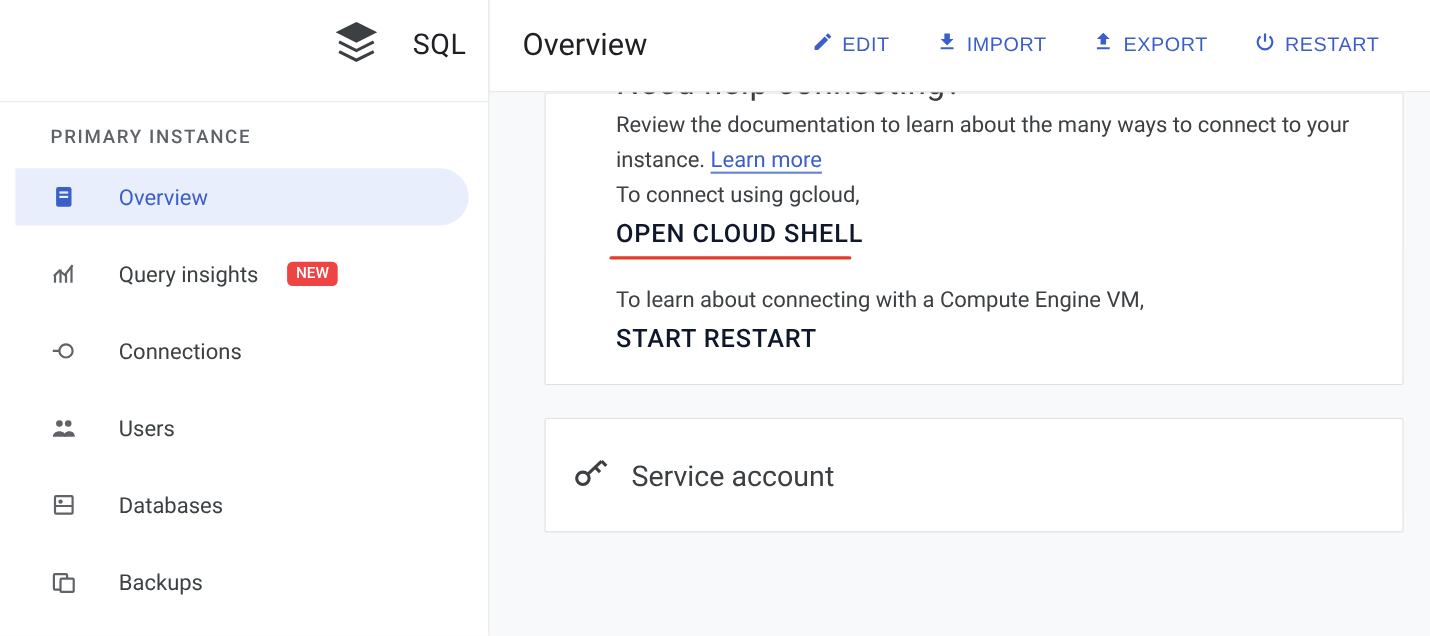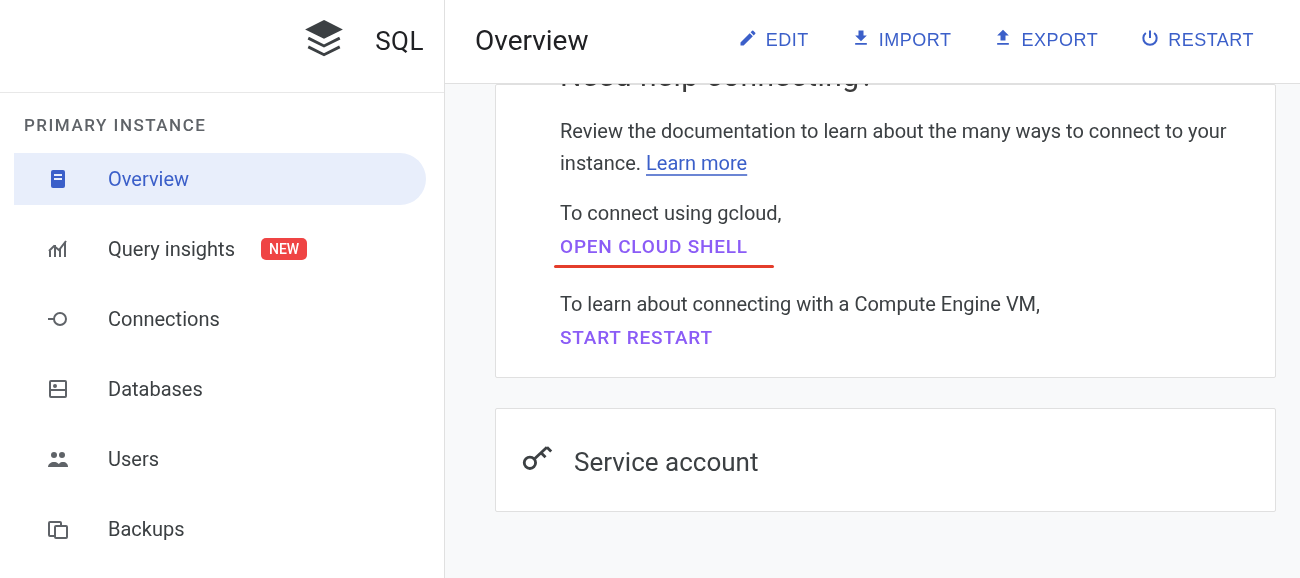--- a/index.html
+++ b/index.html
@@ -34,21 +34,21 @@
     color: #202124;
     letter-spacing: 0.5px;
   }
   .sidebar-divider {
     border-top: 1px solid #e8e8e8;
   }
   .section-label {
     font-size: 17px;
     letter-spacing: 1.5px;
     color: #5f6368;
-    padding: 22px 20px 14px 24px;
+    padding: 22px 20px 14px 46px;
     font-weight: 500;
   }
   .nav-list { list-style: none; }
   .nav-item {
     display: flex;
     align-items: center;
     padding: 14px 20px 14px 46px;
     gap: 38px;
     cursor: pointer;
     font-size: 20px;
@@ -135,33 +135,32 @@
     overflow: hidden;
     height: 24px;
     line-height: 6px;
     font-weight: 400;
     letter-spacing: 0.5px;
   }
   .card-body p {
     font-size: 20px;
     color: #3c4043;
     line-height: 1.6;
-    margin-top: 18px;
   }
   .inline-link {
     color: #3b5fc9;
     text-decoration: underline;
     text-underline-offset: 4px;
     text-decoration-color: #6b85d4;
     cursor: pointer;
   }
   .block-link {
     display: inline-block;
-    color: #8b5cf6;
-    font-size: 19px;
+    color: #0f172a;
+    font-size: 23px;
     font-weight: 500;
     letter-spacing: 0.8px;
     margin-top: 6px;
     cursor: pointer;
     position: relative;
   }
   .underline-annotation {
     position: absolute;
     left: -6px;
     bottom: -10px;
@@ -236,39 +235,39 @@
               <circle cx="14" cy="12" r="6"></circle>
               <path d="M2 12 L8 12"></path>
               <path d="M14 8 L20 8 M14 16 L20 16" stroke-width="0"></path>
             </svg>
         </span>
         <span class="nav-label">Connections</span>
       </li>
 
       <li class="nav-item">
         <span class="nav-icon">
-          <svg viewBox="0 0 24 24" fill="none" stroke="currentColor" stroke-width="2">
-              <rect x="4" y="4" width="16" height="16" rx="1"></rect>
-              <circle cx="9" cy="9" r="1" fill="currentColor"></circle>
-              <path d="M4 13 L20 13"></path>
-            </svg>
-        </span>
-        <span class="nav-label">Databases</span>
-      </li>
-
-      <li class="nav-item">
-        <span class="nav-icon">
           <svg viewBox="0 0 24 24" fill="currentColor">
               <circle cx="8" cy="8" r="3"></circle>
               <circle cx="16" cy="8" r="3"></circle>
               <path d="M2 20c0-3 3-5 6-5s6 2 6 5"></path>
               <path d="M12 20c0-3 2-5 5-5s5 2 5 5"></path>
             </svg>
         </span>
         <span class="nav-label">Users</span>
+      </li>
+
+      <li class="nav-item">
+        <span class="nav-icon">
+          <svg viewBox="0 0 24 24" fill="none" stroke="currentColor" stroke-width="2">
+              <rect x="4" y="4" width="16" height="16" rx="1"></rect>
+              <circle cx="9" cy="9" r="1" fill="currentColor"></circle>
+              <path d="M4 13 L20 13"></path>
+            </svg>
+        </span>
+        <span class="nav-label">Databases</span>
       </li>
 
       <li class="nav-item">
         <span class="nav-icon">
           <svg viewBox="0 0 24 24" fill="none" stroke="currentColor" stroke-width="2">
               <rect x="3" y="5" width="12" height="14" rx="1"></rect>
               <rect x="9" y="9" width="12" height="12" rx="1" fill="#fff"></rect>
             </svg>
         </span>
         <span class="nav-label">Backups</span>

